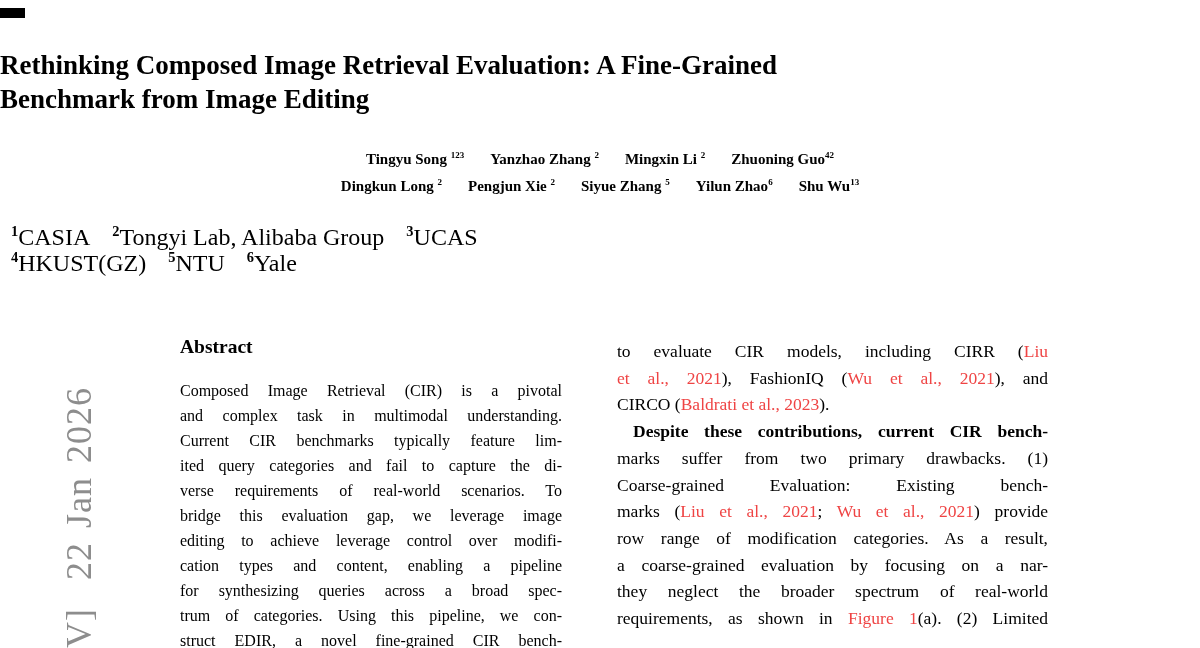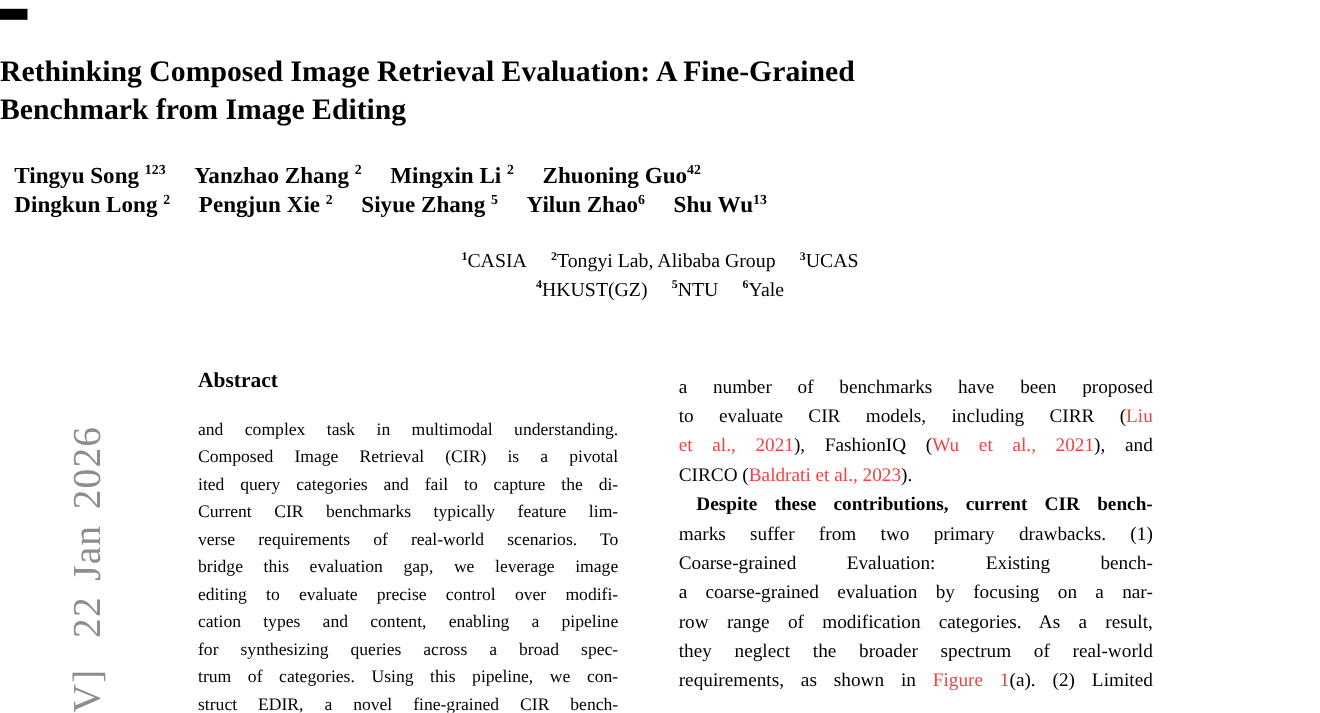--- a/index.html
+++ b/index.html
@@ -7,25 +7,25 @@
     position:relative;width:1200px;height:648px;background:#ffffff;overflow:hidden;
     font-family:"Liberation Serif","DejaVu Serif",serif;color:#000;
   }
   .corner-mark{position:absolute;left:0;top:8px;width:25px;height:10px;background:#000;}
   .watermark{
     position:absolute;left:58px;top:648px;transform:rotate(-90deg);transform-origin:0 0;
     font-size:36px;color:#8d8d8d;white-space:pre;word-spacing:4px;letter-spacing:1px;
   }
   .title{position:absolute;left:0;top:48px;width:100%;text-align:left;
     font-size:27px;font-weight:700;line-height:34px;}
-  .authors{position:absolute;left:0;top:146px;width:100%;text-align:left;
-    font-size:21px;font-weight:700;line-height:27px;}
+  .authors{position:absolute;left:0;top:146px;width:100%;text-align:center;
+    font-size:15px;font-weight:700;line-height:27px;}
   .author{display:inline-block;margin:0 13px;white-space:pre;}
-  .affils{position:absolute;left:0;top:224px;width:100%;text-align:center;
-    font-size:18px;line-height:26px;}
+  .affils{position:absolute;left:0;top:224px;width:100%;text-align:left;
+    font-size:24px;line-height:26px;}
   .affil{display:inline-block;margin:0 11px;white-space:pre;}
   sup{font-size:0.6em;line-height:0;}
   .affil sup{font-weight:700;}
   .abs-head{position:absolute;left:180px;top:336px;width:382px;text-align:left;
     font-size:19.5px;font-weight:700;}
   .abs-body{position:absolute;left:180px;top:378px;width:382px;
     font-size:16px;line-height:25px;}
   .intro-col{position:absolute;left:617px;top:338px;width:431px;
     font-size:17.5px;line-height:26.7px;}
   .tline{text-align:justify;text-align-last:justify;-moz-text-align-last:justify;}
@@ -54,40 +54,40 @@
   </div>
 
   <div class="affils">
     <div><span class="affil"><sup>1</sup>CASIA</span><span class="affil"><sup>2</sup>Tongyi Lab, Alibaba Group</span><span class="affil"><sup>3</sup>UCAS</span></div>
     <div><span class="affil"><sup>4</sup>HKUST(GZ)</span><span class="affil"><sup>5</sup>NTU</span><span class="affil"><sup>6</sup>Yale</span></div>
   </div>
 
   <div class="abs-head">Abstract</div>
 
   <div class="abs-body">
+      <div class="tline"><span>Composed Image Retrieval (CIR) is a pivotal</span></div>
       <div class="tline"><span>and complex task in multimodal understanding.</span></div>
-      <div class="tline"><span>Composed Image Retrieval (CIR) is a pivotal</span></div>
+      <div class="tline"><span>Current CIR benchmarks typically feature lim-</span></div>
       <div class="tline"><span>ited query categories and fail to capture the di-</span></div>
-      <div class="tline"><span>Current CIR benchmarks typically feature lim-</span></div>
       <div class="tline"><span>verse requirements of real-world scenarios. To</span></div>
       <div class="tline"><span>bridge this evaluation gap, we leverage image</span></div>
-      <div class="tline"><span>editing to evaluate precise control over modifi-</span></div>
+      <div class="tline"><span>editing to achieve leverage control over modifi-</span></div>
       <div class="tline"><span>cation types and content, enabling a pipeline</span></div>
       <div class="tline"><span>for synthesizing queries across a broad spec-</span></div>
       <div class="tline"><span>trum of categories. Using this pipeline, we con-</span></div>
       <div class="tline"><span>struct </span><span class="bold">EDIR</span><span>, a novel fine-grained CIR bench-</span></div>
     </div>
 
   <div class="intro-col">
-      <div class="tline"><span>a number of benchmarks have been proposed</span></div>
       <div class="tline"><span>to evaluate CIR models, including CIRR (</span><span class="cite">Liu</span></div>
       <div class="tline"><span class="cite">et al., 2021</span><span>), FashionIQ (</span><span class="cite">Wu et al., 2021</span><span>), and</span></div>
       <div class="tline end"><span>CIRCO (</span><span class="cite">Baldrati et al., 2023</span><span>).</span></div>
       <div class="tline indent"><span>Despite these contributions, current CIR bench-</span></div>
       <div class="tline"><span>marks suffer from two primary drawbacks. (1)</span></div>
       <div class="tline"><span class="bold">Coarse-grained Evaluation</span><span>: Existing bench-</span></div>
+      <div class="tline"><span>marks (</span><span class="cite">Liu et al., 2021</span><span>; </span><span class="cite">Wu et al., 2021</span><span>) provide</span></div>
+      <div class="tline"><span>row range of modification categories. As a result,</span></div>
       <div class="tline"><span>a coarse-grained evaluation by focusing on a nar-</span></div>
-      <div class="tline"><span>row range of modification categories. As a result,</span></div>
       <div class="tline"><span>they neglect the broader spectrum of real-world</span></div>
       <div class="tline"><span>requirements, as shown in </span><span class="cite">Figure 1</span><span>(a). (2) </span><span class="bold">Limited</span></div>
     </div>
 
 </div>
 
 </body></html>

